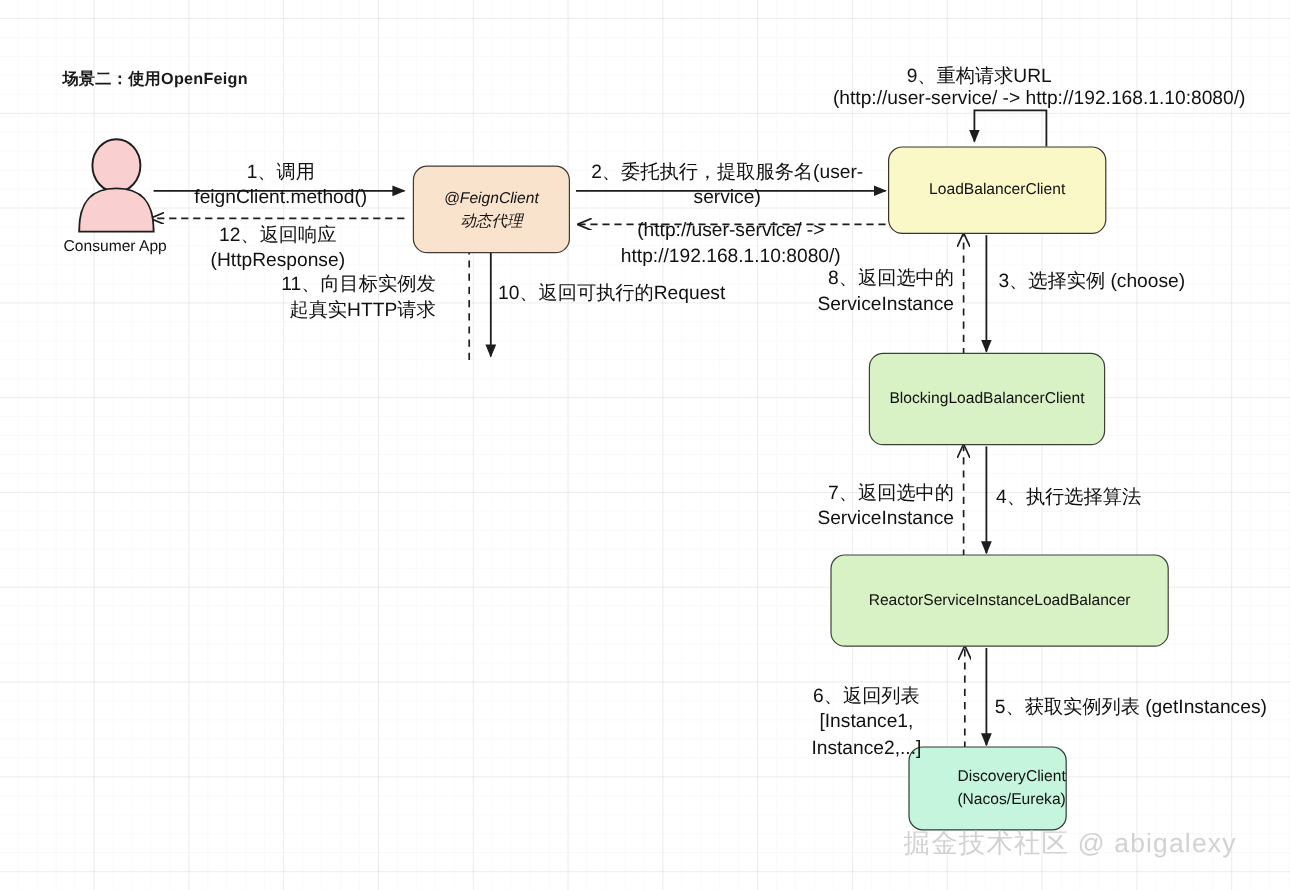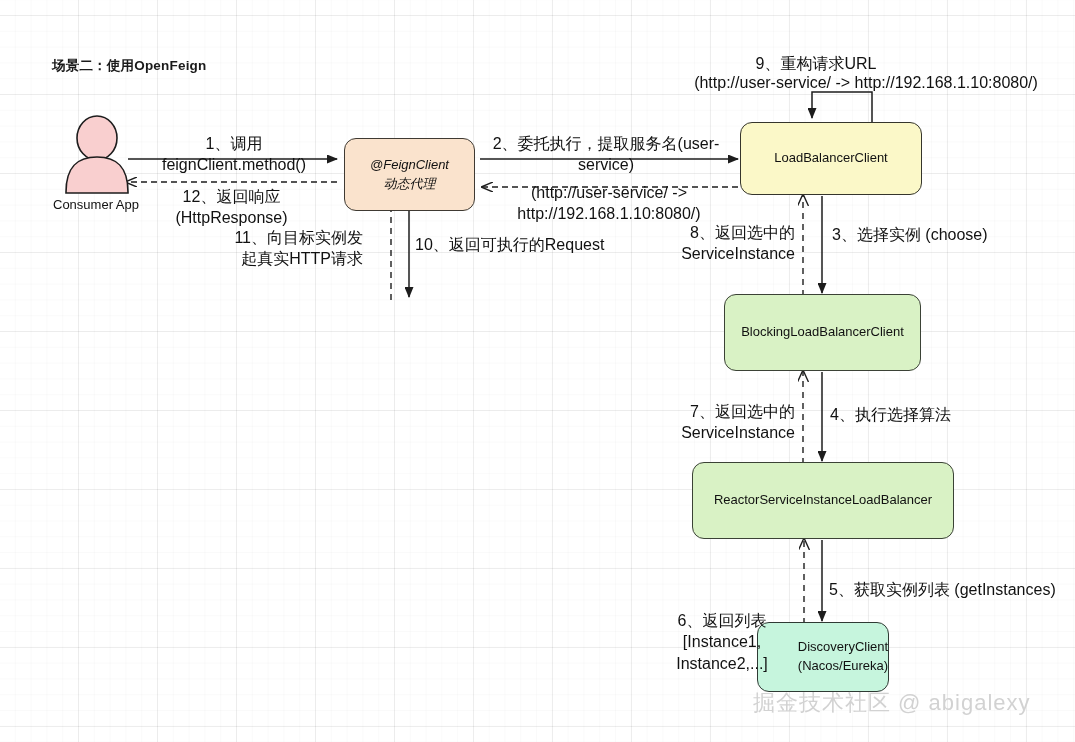--- a/index.html
+++ b/index.html
@@ -138,21 +138,21 @@
   <div class="actor-label" style="left:53px; top:197px;">Consumer App</div>
 
   <div class="node orange" style="left:344px; top:138px; width:131px; height:73px;font-style:italic;">@FeignClient
 动态代理</div>
 
   <div class="node yellow" style="left:740px; top:122px; width:182px; height:73px;">LoadBalancerClient</div>
 
 
   <div class="node green" style="left:724px; top:294px; width:197px; height:77px;">BlockingLoadBalancerClient</div>
 
-  <div class="node green" style="left:692px; top:462px; width:262px; height:77px;">ReactorServiceInstanceLoadBalancer</div>
+  <div class="node green" style="left:692px; top:462px; width:282px; height:77px;">ReactorServiceInstanceLoadBalancer</div>
 
   <div class="node mint" style="left:757px; top:622px; width:132px; height:70px;padding-left:40px;">DiscoveryClient
 (Nacos/Eureka)</div>
 
   <div class="lbl c" style="left:134px; top:133px; width:200px;">1、调用feignClient.method()</div>
 
   <div class="lbl c" style="left:124px; top:186px; width:215px;">12、返回响应
 (HttpResponse)</div>
 
   <div class="lbl c" style="left:478px; top:133px; width:256px;">2、委托执行，提取服务名(user-service)</div>
@@ -170,20 +170,20 @@
   <div class="lbl r" style="left:668px; top:222px; width:127px;">8、返回选中的
 ServiceInstance</div>
 
   <div class="lbl l" style="left:832px; top:224px; width:190px;">3、选择实例 (choose)</div>
 
   <div class="lbl r" style="left:668px; top:401px; width:127px;">7、返回选中的
 ServiceInstance</div>
 
   <div class="lbl l" style="left:830px; top:404px; width:180px;">4、执行选择算法</div>
 
-  <div class="lbl c" style="left:646px; top:570px; width:152px;margin-top:40px;">6、返回列表
+  <div class="lbl c" style="left:646px; top:570px; width:152px;">6、返回列表
 [Instance1, Instance2,...]</div>
 
   <div class="lbl l" style="left:829px; top:579px; width:230px;">5、获取实例列表 (getInstances)</div>
 
   <div class="watermark" style="left:753px; top:688px;">掘金技术社区 @ abigalexy</div>
 
 </div>
 
 </body></html>

